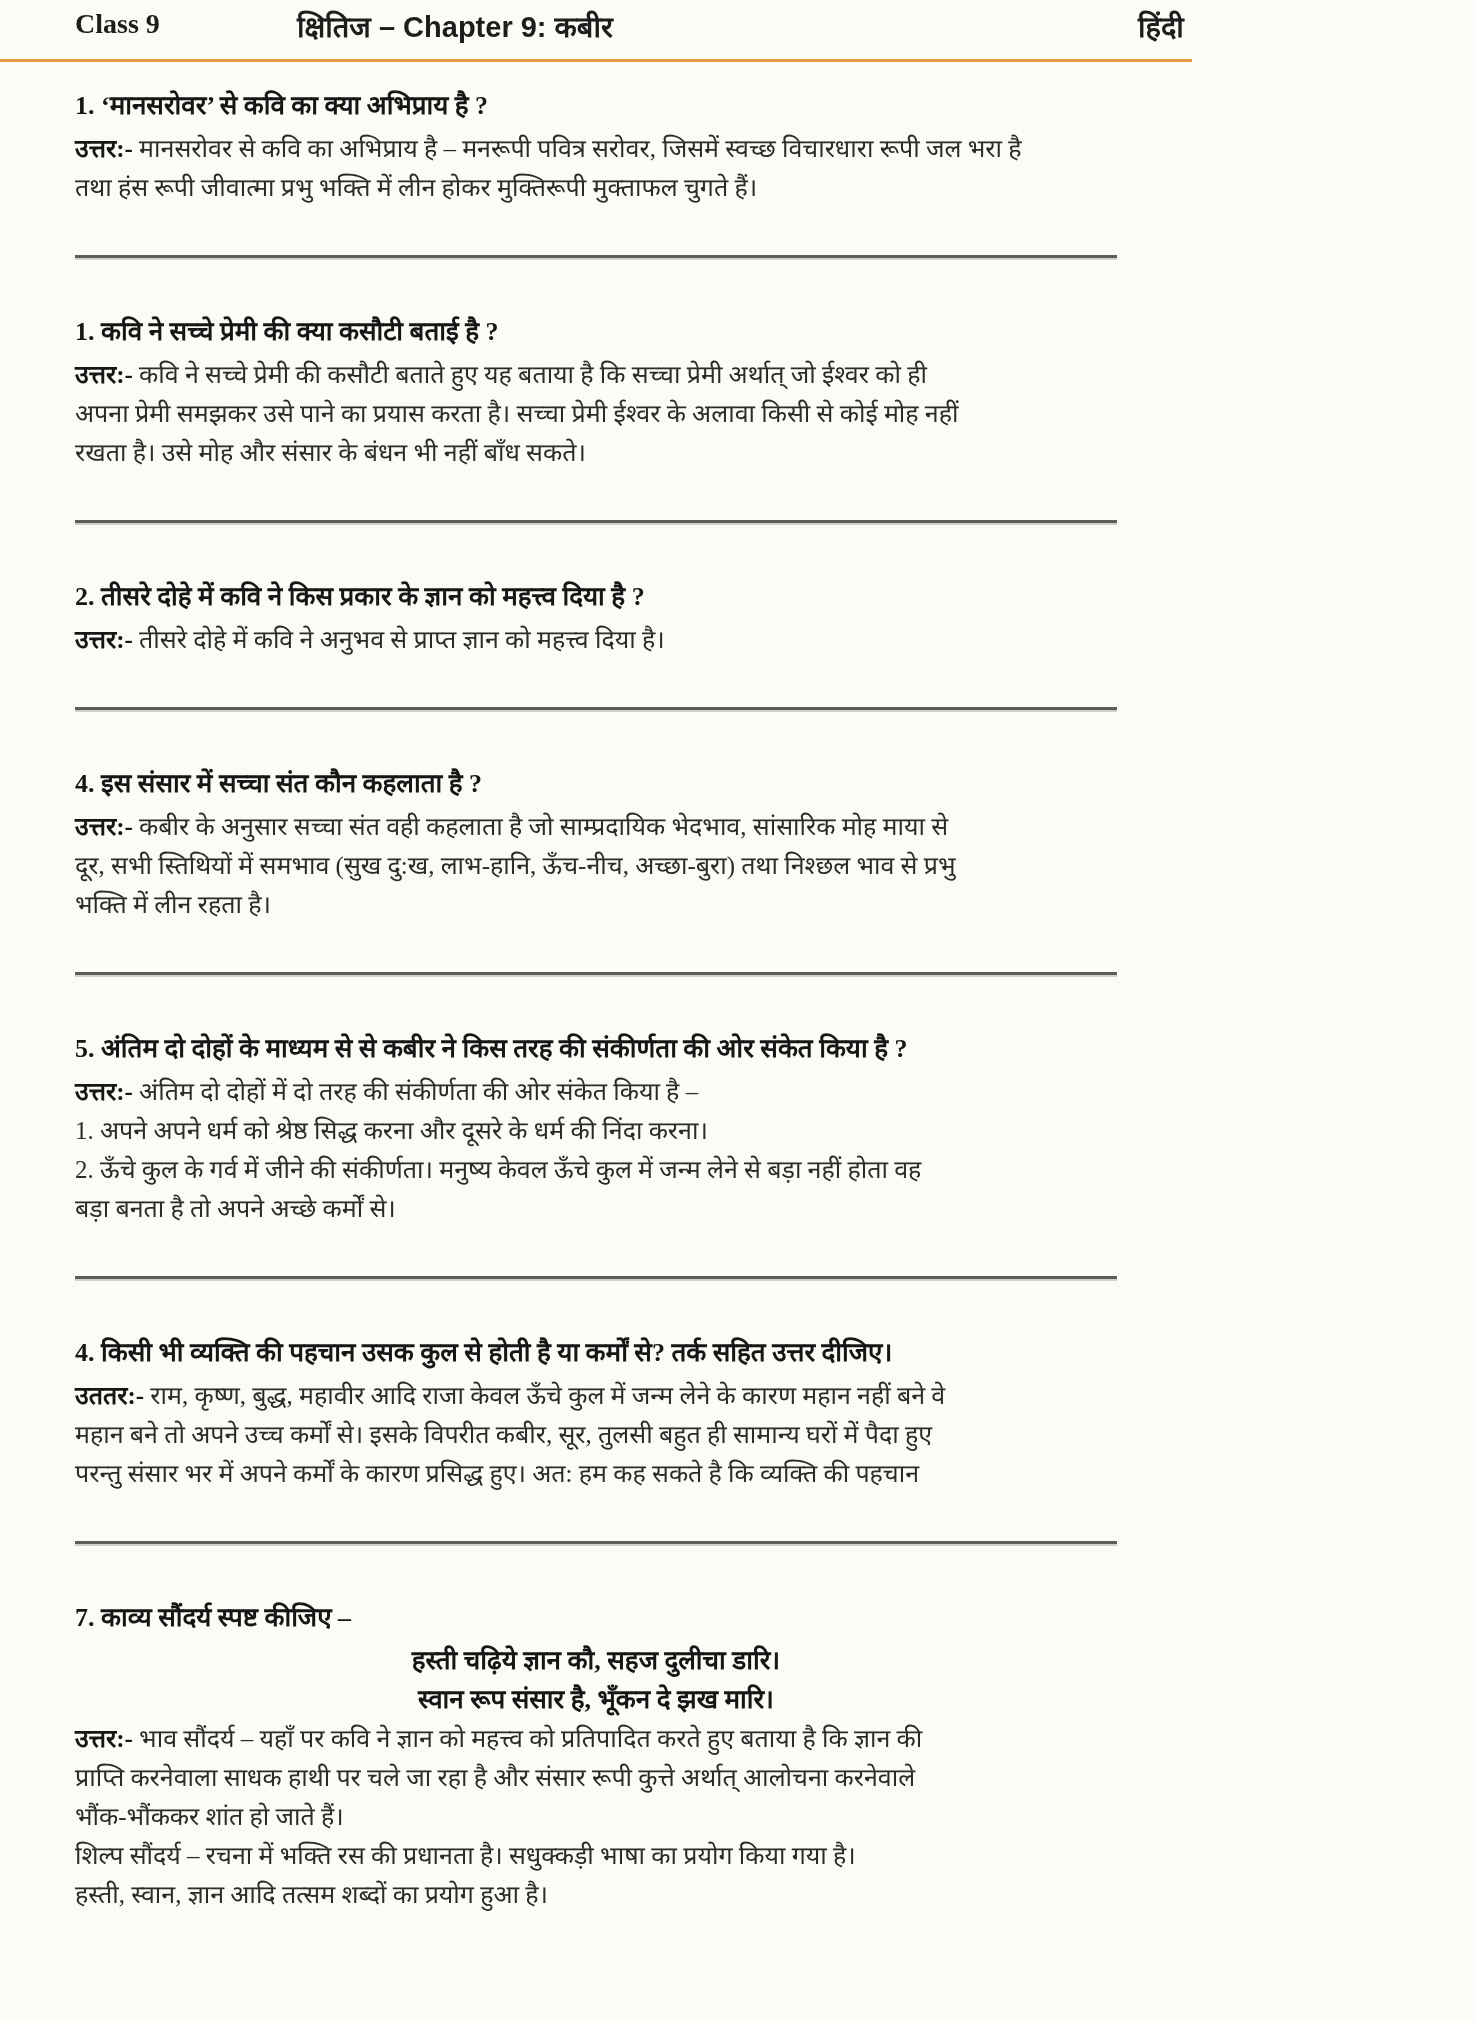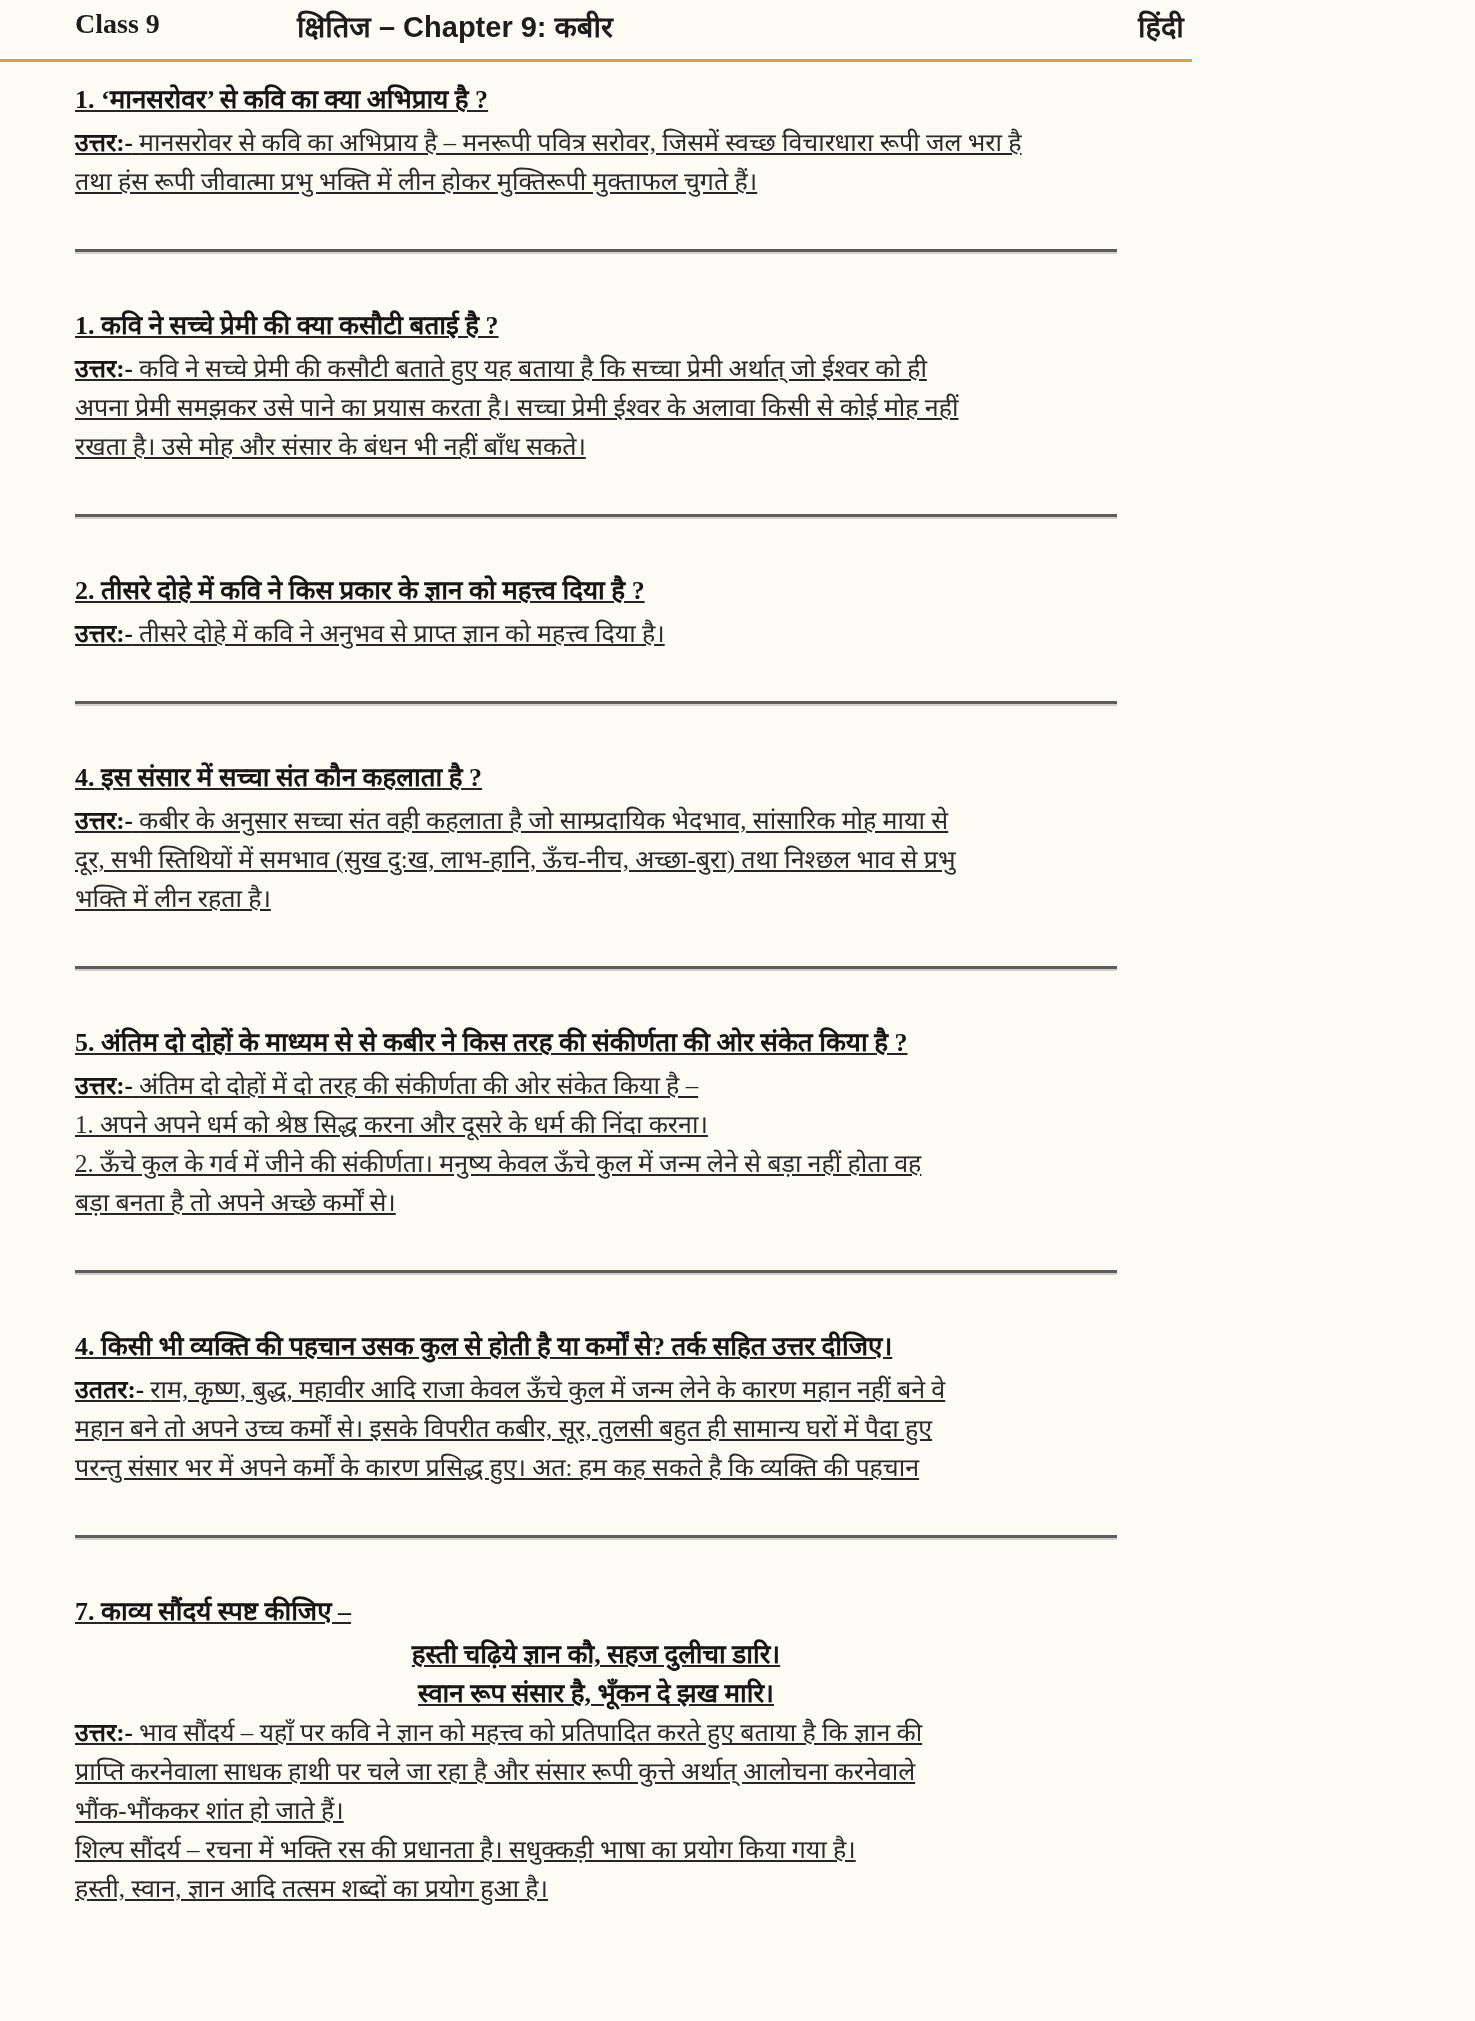--- a/index.html
+++ b/index.html
@@ -49,23 +49,22 @@
     font-weight: bold;
     font-family: "Liberation Sans", "DejaVu Sans", sans-serif;
     color: #1d1d1d;
   }
   .accent-bar {
     height: 3px;
     width: 100%;
     background: #e79b3e;
   }
   .content {
-    padding: 18px 75px 30px 75px;
+    padding: 24px 75px 30px 75px;
     box-sizing: border-box;
-    text-decoration: underline;
   }
   .qa-question {
     font-size: 26px;
     line-height: 39px;
     font-weight: bold;
     color: #161616;
     margin: 0 0 4px 0;
   }
   .verse-line {
     font-size: 26px;

